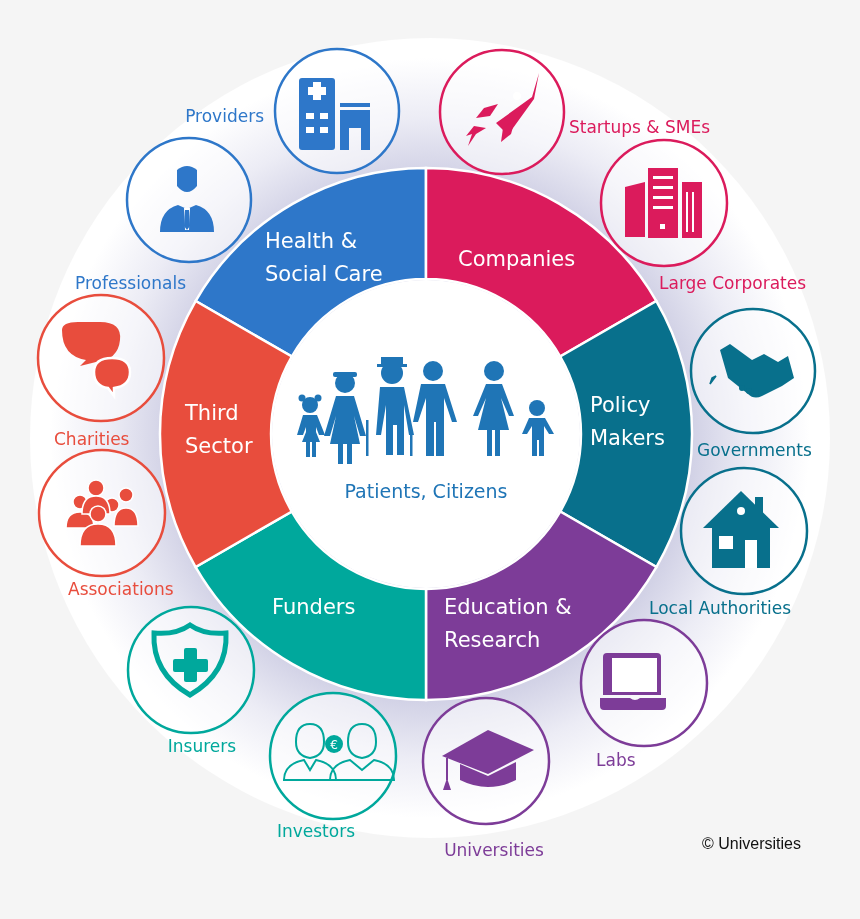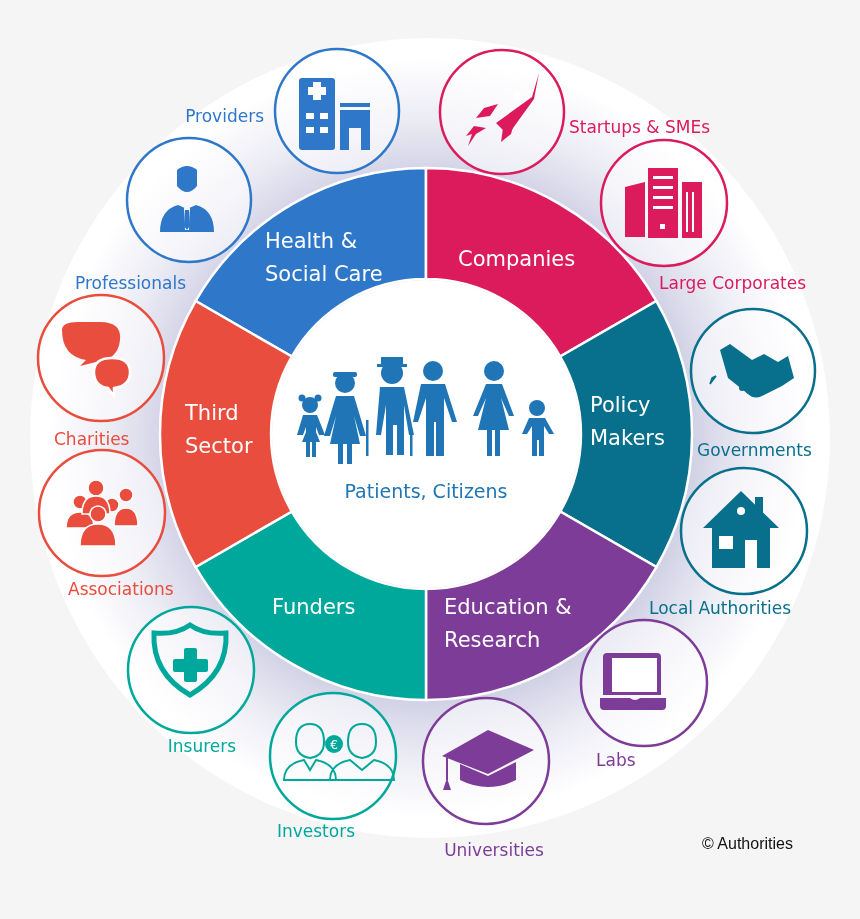--- a/index.html
+++ b/index.html
@@ -216,13 +216,13 @@
   <g>
     <circle cx="101" cy="358" r="63" fill="#ffffff" fill-opacity="0.55" stroke="#e84d3d" stroke-width="2.5"></circle>
     <g fill="#e84d3d">
       <path d="M62,330 q0,-8 16,-8 h22 q22,0 20,18 q-2,20 -24,22 l-16,4 l6,-6 q-24,-4 -24,-30 z"></path>
       <path d="M94,372 q0,-14 18,-14 q18,0 18,14 q0,14 -16,16 l0,8 l-6,-8 q-14,-2 -14,-16 z" stroke="#ffffff" stroke-width="2.5"></path>
     </g>
     <text class="sat-label" fill="#e84d3d" x="54" y="445">Charities</text>
   </g>
 </svg>
 
-<div class="copyright">© Authorities</div>
+<div class="copyright">© Universities</div>
 
 </body></html>

